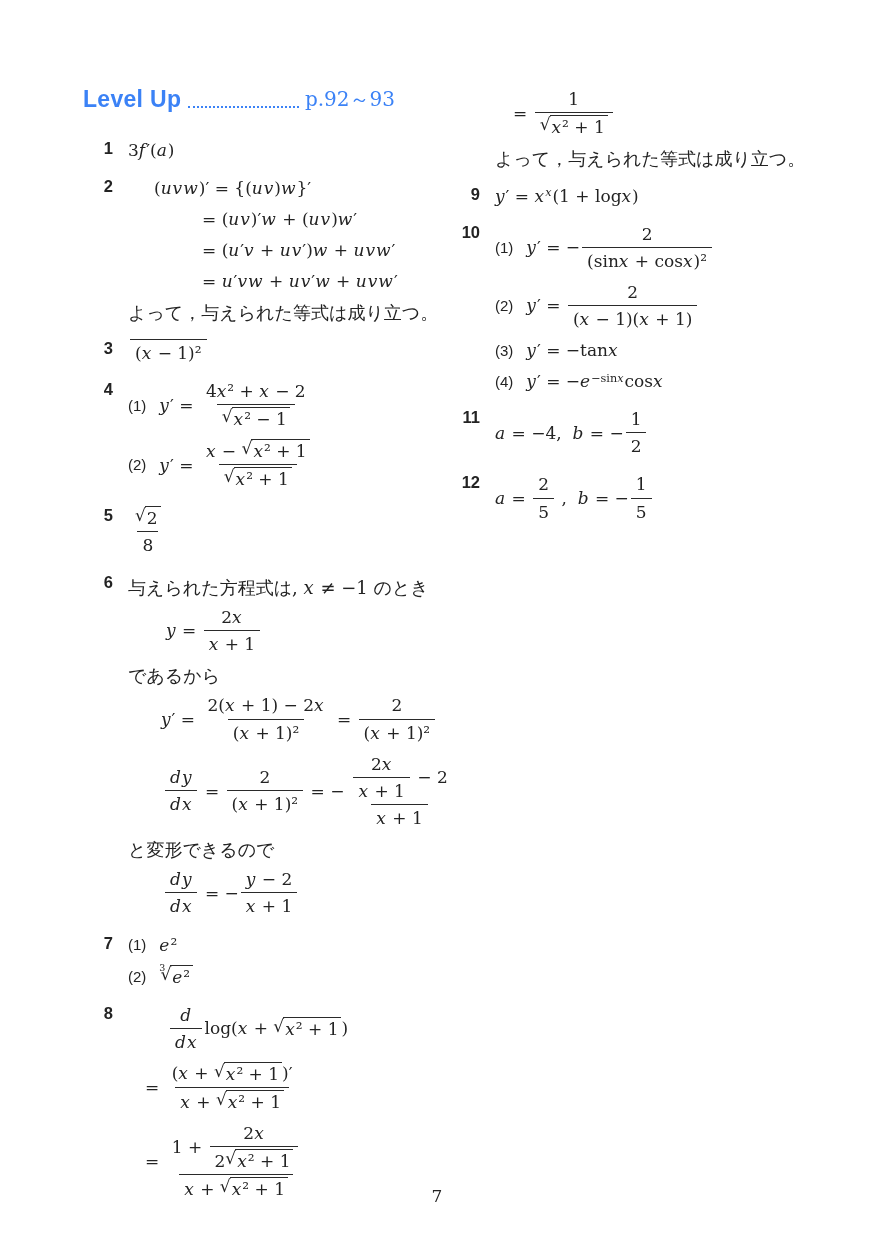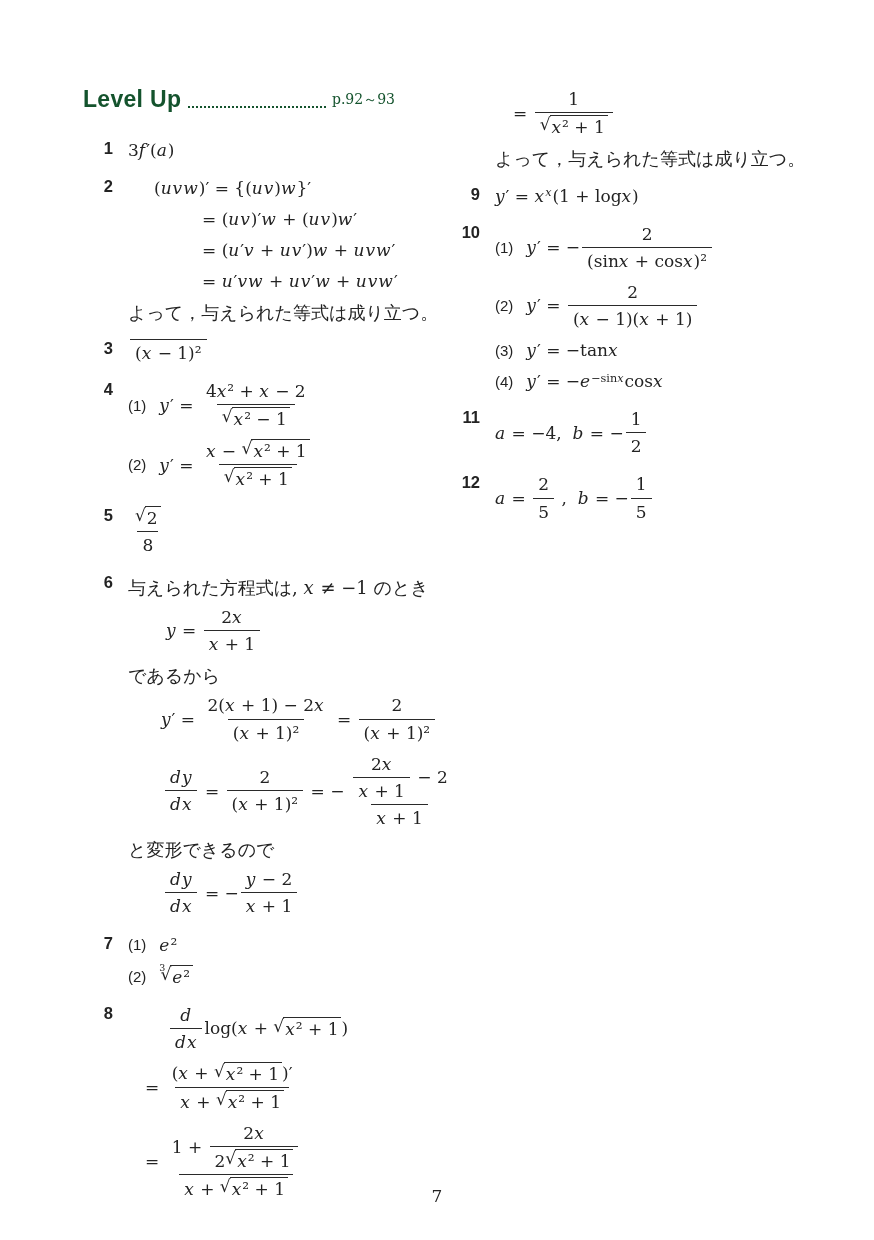--- a/index.html
+++ b/index.html
@@ -5,21 +5,21 @@
   * { box-sizing: border-box; }
   html,body { margin:0; padding:0; background:#ffffff; }
   .page {
     position:relative; width:874px; height:1240px; background:#fff;
     font-family:"DejaVu Serif", serif; color:#232323; overflow:hidden;
   }
   
   header { position:absolute; top:86px; left:83px; width:312px; display:flex; align-items:center; }
   .lv { font-family:"Liberation Sans", sans-serif; font-weight:700; font-size:23px; letter-spacing:0.3px; }
   .leader { flex:1; height:9px; margin:7px 6px 0 7px; border-bottom:2.2px dotted currentColor; }
-  .pref { font-size:14px; font-family:"DejaVu Serif", serif; }
+  .pref { font-size:20px; font-family:"DejaVu Serif", serif; }
   
   .cols { position:absolute; top:84px; left:83px; display:flex; align-items:flex-start; }
   #col-left  { width:367px; padding-top:51px; }
   #col-right { width:384px; padding-top:0; }
   
   .problem { display:flex; margin-bottom:3px; }
   .pnum {
     width:30px; min-width:30px; text-align:right; padding-right:15px; padding-top:2px;
     font-family:"Liberation Sans", sans-serif; font-weight:700; font-size:16.5px; color:#232323;
     line-height:1.35; box-sizing:content-box;
@@ -41,21 +41,21 @@
   .sqrt > .sbar { display:inline-flex; align-items:center; border-top:1.3px solid #2a2a2a; padding:0 3px 0 2px; margin-left:-1px; line-height:1.12; }
   .sqrt > .idx { font-size:9.5px; align-self:flex-start; margin-right:-5px; transform:translateY(-3px); font-style:normal; }
   sup.msup { font-size:66%; vertical-align:super; line-height:1; transform:translateY(-2px); }
   
   footer { position:absolute; left:0; right:0; bottom:34px; text-align:center; font-size:17px; color:#232323; }
 </style>
 </head>
 <body>
 
 <div class="page">
-  <header style="color: #14532d;">
+  <header style="color: #3b82f6;">
     <span class="lv">Level Up</span>
     <span class="leader"></span>
     <span class="pref">p.92～93</span>
   </header>
 
   <main class="cols">
     <section class="col" id="col-left">
         <div class="problem">
           <div class="pnum">1</div>
           <div class="pbody">

